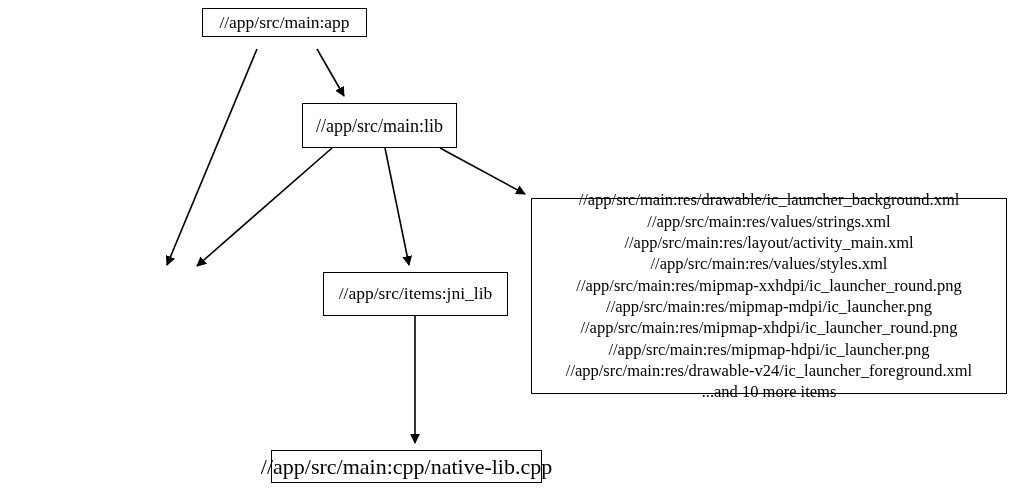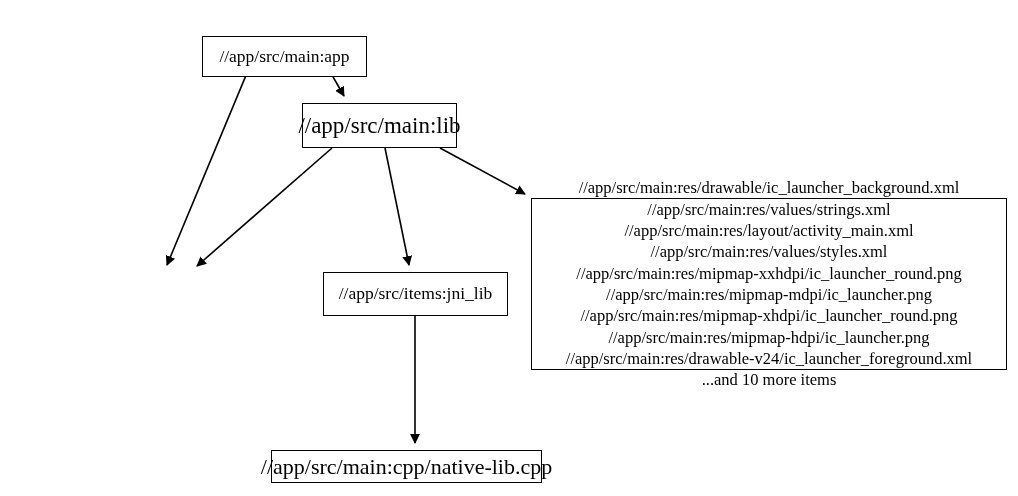--- a/index.html
+++ b/index.html
@@ -34,38 +34,37 @@
     text-align: center;
     color: #000000;
     line-height: 1.0;
   }
   .node-label {
     display: block;
     white-space: pre;
     text-align: center;
   }
   .n-app {
-    left: 202px; top: 8px; width: 165px; height: 41px;
+    left: 202px; top: 8px; width: 165px; height: 29px;
     font-size: 17.5px;
-    margin-top: 28px;
   }
   .n-lib {
     left: 302px; top: 103px; width: 155px; height: 45px;
-    font-size: 23px;
+    font-size: 18px;
   }
   .n-manifest {
     left: 3px; top: 272px; width: 303px; height: 44px;
     font-size: 17.5px;
   }
   .n-jni {
     left: 323px; top: 272px; width: 185px; height: 44px;
     font-size: 17.5px;
   }
   .n-res {
-    left: 531px; top: 198px; width: 476px; height: 172px;
+    left: 531px; top: 198px; width: 476px; height: 196px;
     font-size: 16.5px;
     justify-content: center;
   }
   .n-res .node-label { line-height: 1.295; }
   .n-native {
     left: 271px; top: 450px; width: 271px; height: 33px;
     font-size: 22px;
   }
 </style>
 </head>

